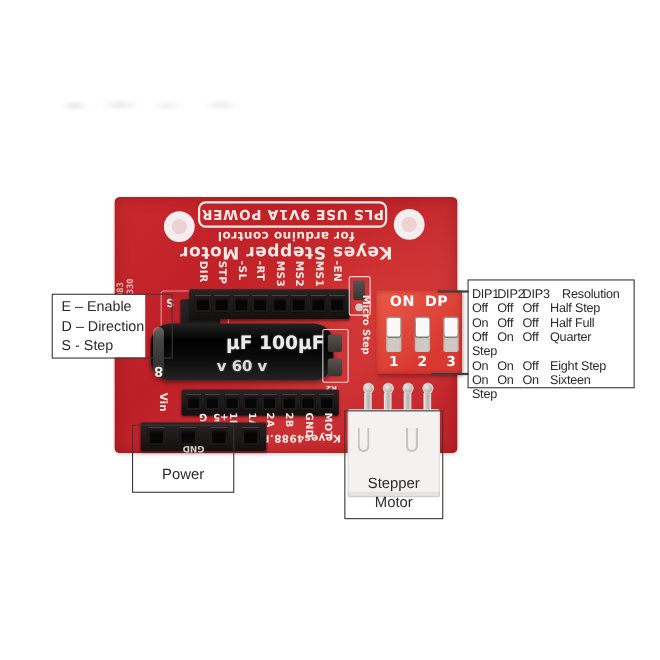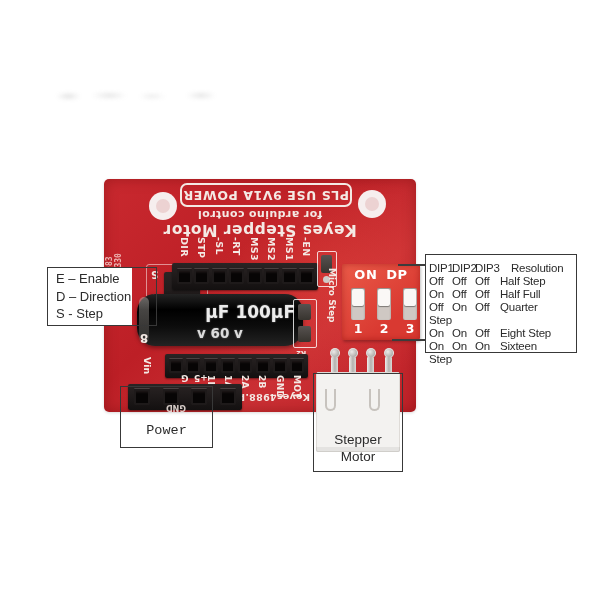--- a/index.html
+++ b/index.html
@@ -206,21 +206,21 @@
 
   <div class="abs" style="left:48px; top:268px; width:84px; height:57px; background:#fff;"></div>
   <div class="annbox" style="left:47px; top:267px; width:110px; height:59px;"></div>
   <div class="abs" style="left:56px; top:270px; font-size:13px; color:#2b2b2b; line-height:17.5px;">
     <div>E – Enable</div>
     <div>D – Direction</div>
     <div>S - Step</div>
   </div>
 
   <div class="annbox" style="left:120px; top:386px; width:93px; height:62px;"></div>
-  <div class="abs" style="left:120px; top:423px; width:93px; text-align:center; font-size:13.5px; color:#2b2b2b;font-family:Liberation Mono, monospace;">Power</div>
+  <div class="abs" style="left:120px; top:423px; width:93px; text-align:center; font-size:13.5px; color:#2b2b2b;">Power</div>
 
   <div class="annbox" style="left:313px; top:373px; width:90px; height:99px;"></div>
   <div class="abs" style="left:313px; top:431px; width:90px; text-align:center; font-size:13.5px; color:#2b2b2b; line-height:17px;">
     <div>Stepper</div>
     <div>Motor</div>
   </div>
 
   <div class="annbox" style="left:425px; top:254px; width:152px; height:99px; background:#fff;"></div>
   <div class="leader" style="left:398px; top:264px; width:28px;"></div>
   <div class="leader" style="left:392px; top:339px; width:34px;"></div>

